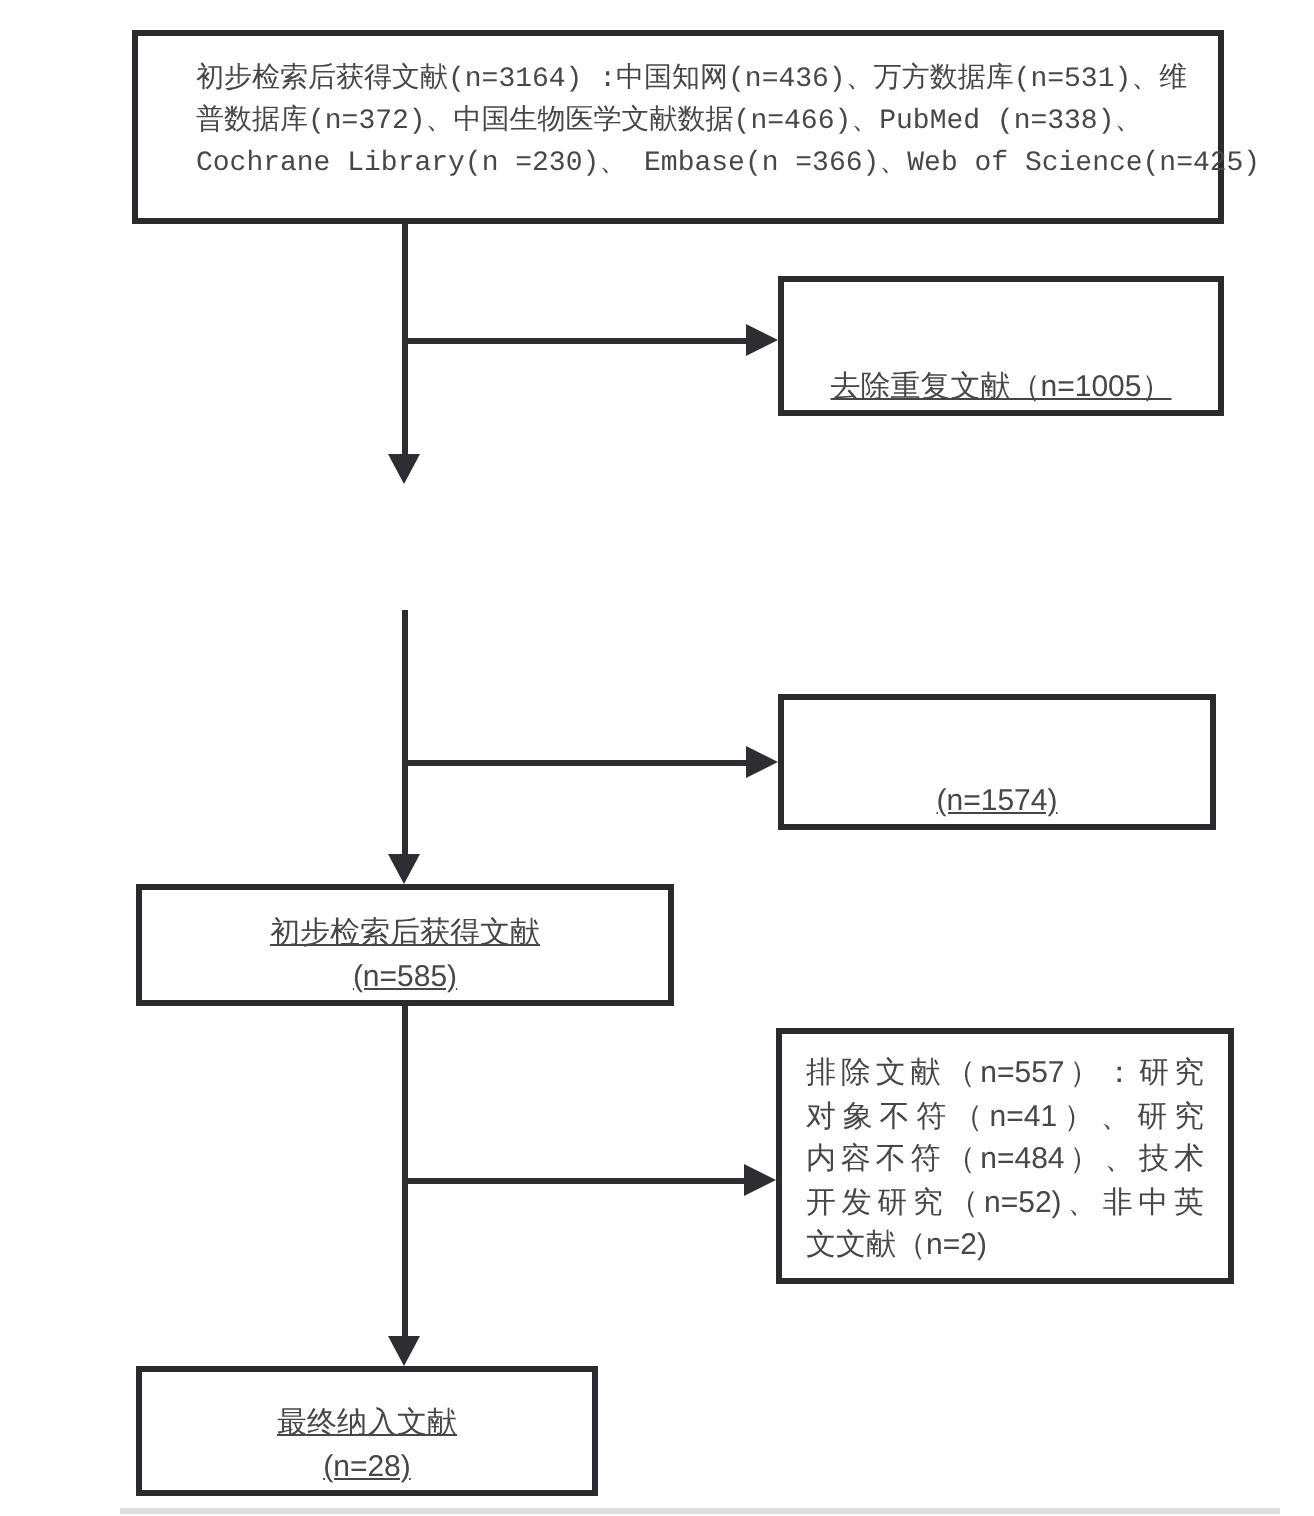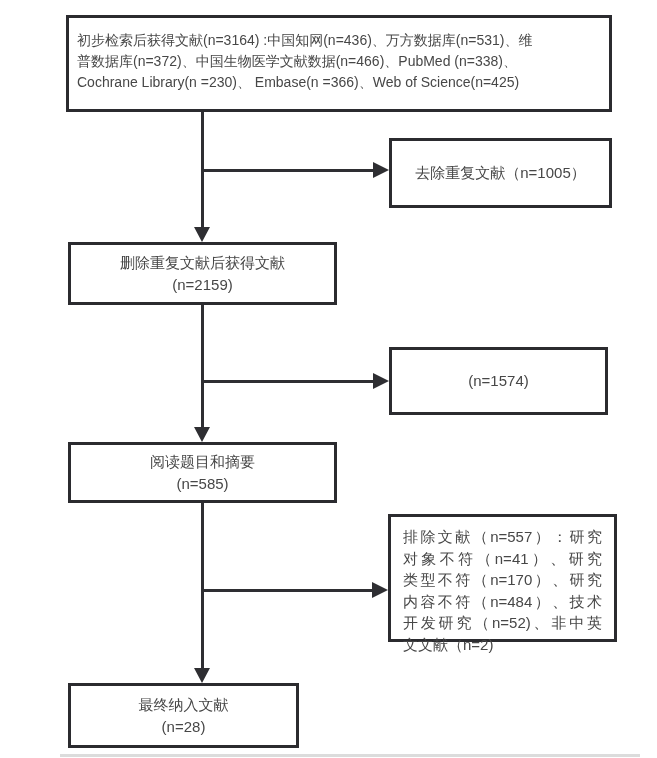--- a/index.html
+++ b/index.html
@@ -16,28 +16,29 @@
   }
   .fbox{
     position:absolute;
     border:3px solid #2b2b2f;
     background:#ffffff;
     box-sizing:border-box;
     color:#474747;
   }
   .center-box{
     display:flex;flex-direction:column;
-    align-items:center;justify-content:center;
+    align-items:center;justify-content:flex-end;
     text-align:center;
-    font-size:15px;line-height:22px;
+    font-size:15px;line-height:22px;text-decoration:underline;
   }
   .para-box{
-    padding:12px 8px;
+    padding:12px 29px;
     font-size:14px;line-height:21px;
     text-align:left;
+    font-family:Liberation Mono, monospace;
   }
   .para-box .line{white-space:nowrap;}
   .excl-box{
     padding:9px 12px;
     font-size:15px;line-height:21.5px;
   }
   .excl-box .jline{
     text-align:justify;
     text-align-last:justify;
   }
@@ -79,50 +80,45 @@
   <div class="vline" style="left:201px;top:112px;height:115px;"></div>
   <div class="arrow-down" style="left:194px;top:227px;"></div>
 
   <div class="hline" style="left:201px;top:169px;width:173px;"></div>
   <div class="arrow-right" style="left:373px;top:162px;"></div>
 
   <div class="fbox center-box" style="left:389px;top:138px;width:223px;height:70px;">
     <div>去除重复文献（n=1005）</div>
   </div>
 
-  <div class="fbox center-box" style="left:68px;top:242px;width:269px;height:63px;">
-    <div>删除重复文献后获得文献</div>
-    <div>(n=2159)</div>
-  </div>
 
   <div class="vline" style="left:201px;top:305px;height:123px;"></div>
   <div class="arrow-down" style="left:194px;top:427px;"></div>
 
   <div class="hline" style="left:201px;top:380px;width:173px;"></div>
   <div class="arrow-right" style="left:373px;top:373px;"></div>
 
   <div class="fbox center-box" style="left:389px;top:347px;width:219px;height:68px;">
     <div>(n=1574)</div>
   </div>
 
   <div class="fbox center-box" style="left:68px;top:442px;width:269px;height:61px;">
-    <div>阅读题目和摘要</div>
+    <div>初步检索后获得文献</div>
     <div>(n=585)</div>
   </div>
 
   <div class="vline" style="left:201px;top:503px;height:166px;"></div>
   <div class="arrow-down" style="left:194px;top:668px;"></div>
 
   <div class="hline" style="left:201px;top:589px;width:172px;"></div>
   <div class="arrow-right" style="left:372px;top:582px;"></div>
 
   <div class="fbox excl-box" style="left:388px;top:514px;width:229px;height:128px;">
     <div class="jline">排除文献（n=557）：研究</div>
     <div class="jline">对象不符（n=41）、研究</div>
-    <div class="jline">类型不符（n=170）、研究</div>
     <div class="jline">内容不符（n=484）、技术</div>
     <div class="jline">开发研究（n=52)、非中英</div>
     <div class="lline">文文献（n=2)</div>
   </div>
 
   <div class="fbox center-box" style="left:68px;top:683px;width:231px;height:65px;">
     <div>最终纳入文献</div>
     <div>(n=28)</div>
   </div>
 

